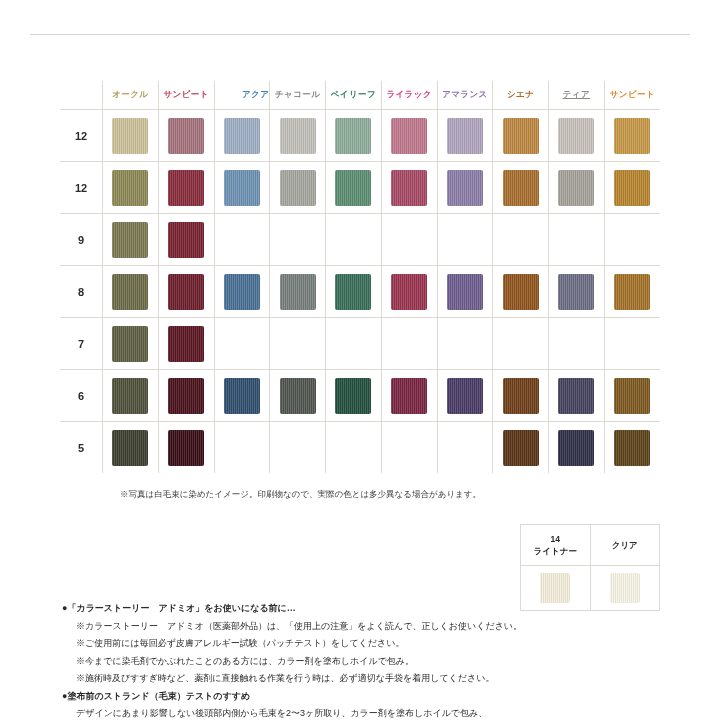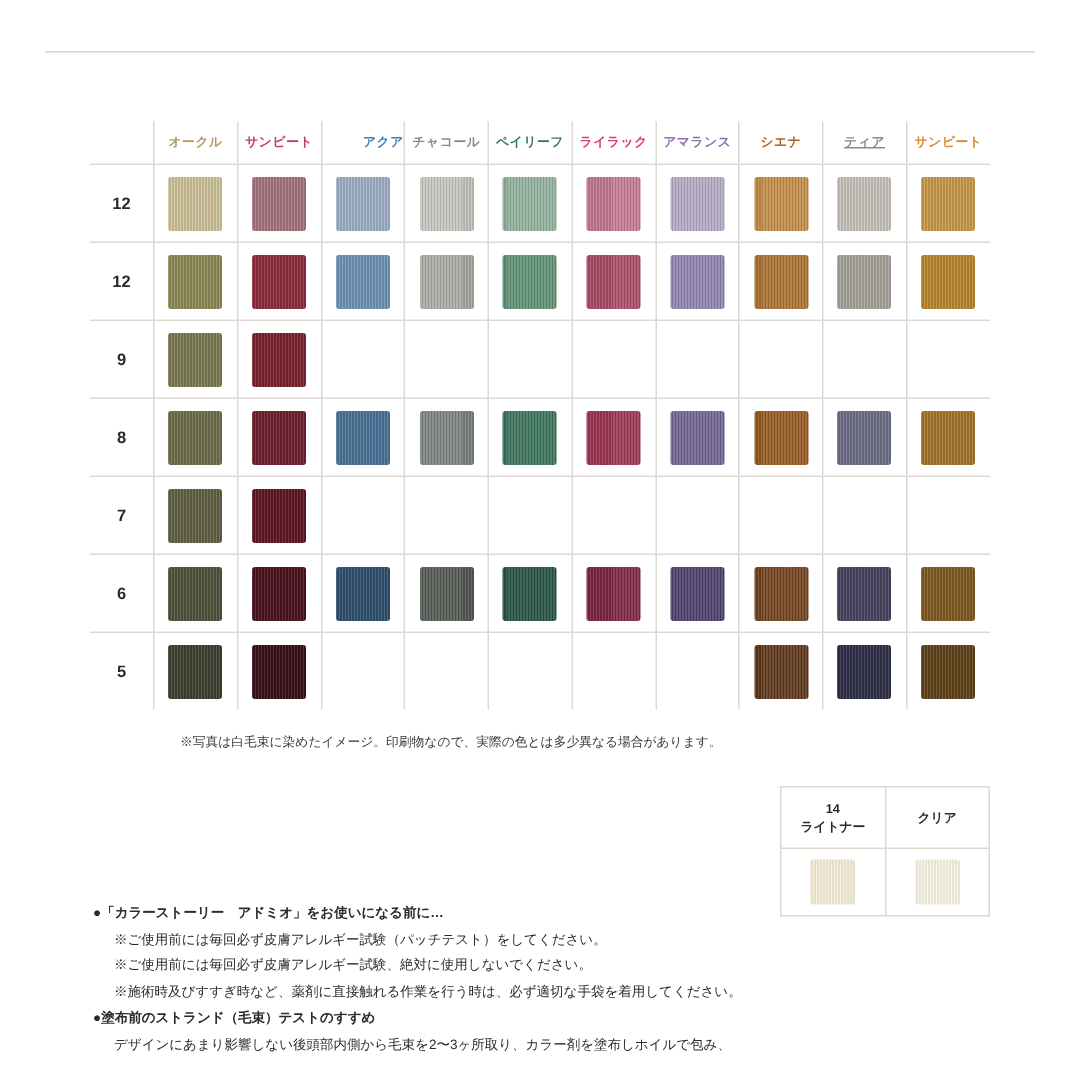--- a/index.html
+++ b/index.html
@@ -392,21 +392,22 @@
         <td class="ec">
           <div class="sw-small" id="ex1" style="background: rgb(245, 241, 226);"></div>
         </td>
       </tr>
     </tbody>
       </table>
   </div>
 
   <div class="cautions">
     <div class="bullet">●「カラーストーリー　アドミオ」をお使いになる前に…</div>
+    <div class="ind1">※カラーストーリー　アドミオ（医薬部外品）は、「使用上の注意」をよく読んで、正しくお使いください。</div>
     <div class="ind1">※ご使用前には毎回必ず皮膚アレルギー試験（パッチテスト）をしてください。</div>
-    <div class="ind1">※ご使用前には毎回必ず皮膚アレルギー試験、絶対に使用しないでください。</div>
+    <div class="ind1">※今までに染毛剤でかぶれたことのある方には、カラー剤を塗布しホイルで包み。</div>
     <div class="ind1">※施術時及びすすぎ時など、薬剤に直接触れる作業を行う時は、必ず適切な手袋を着用してください。</div>
     <div class="bullet">●塗布前のストランド（毛束）テストのすすめ</div>
     <div class="ind2">デザインにあまり影響しない後頭部内側から毛束を2〜3ヶ所取り、カラー剤を塗布しホイルで包み、</div>
 
   </div>
 
 </div>
 
 </body></html>

